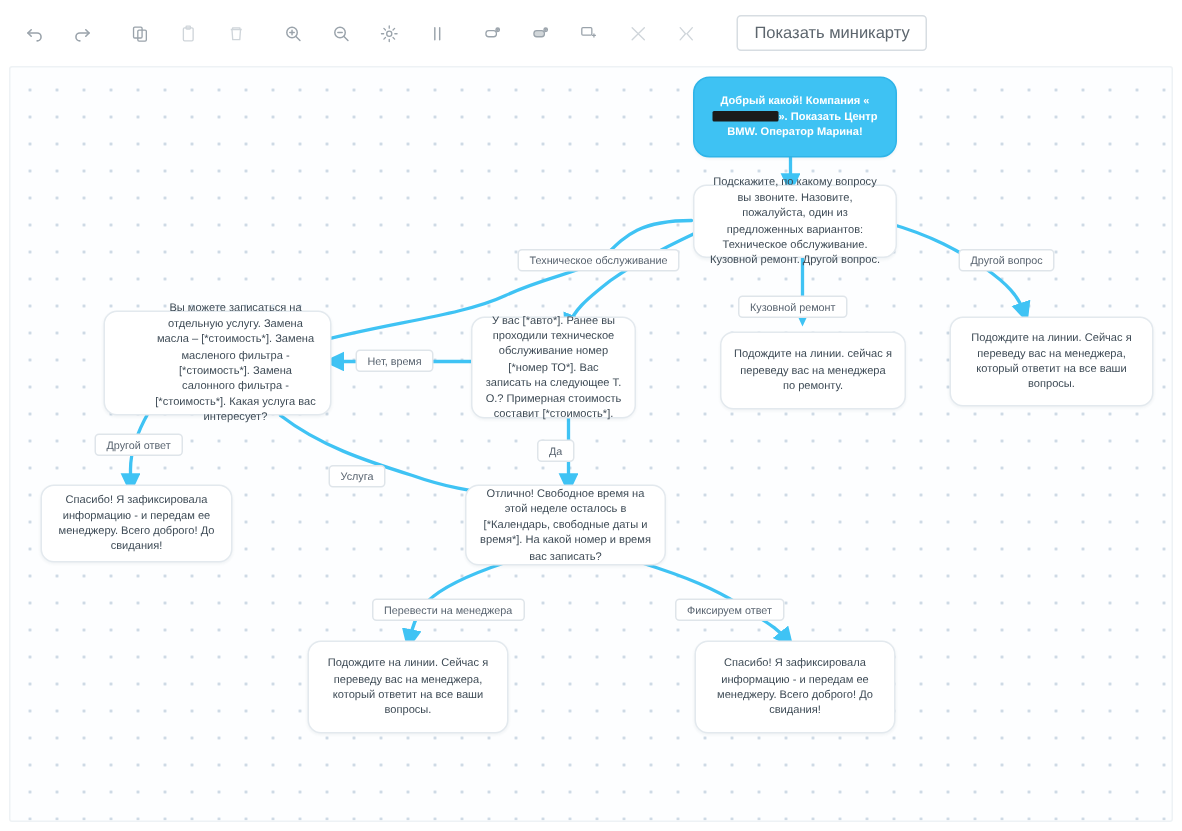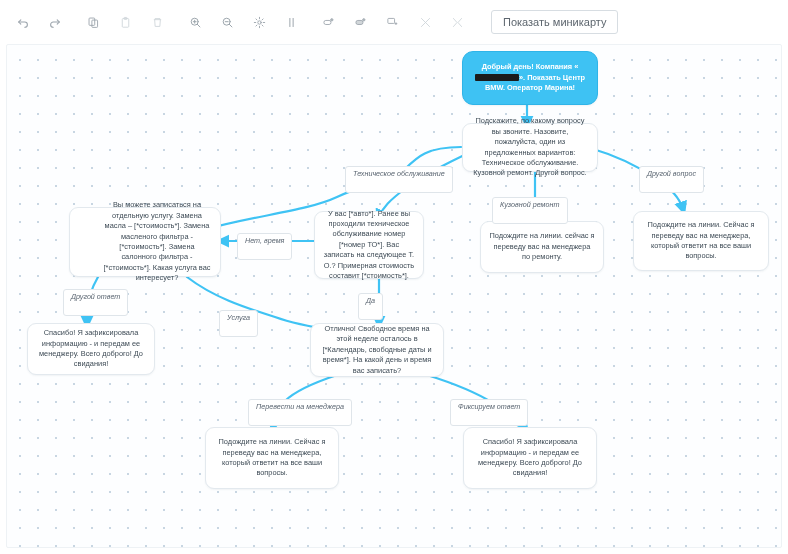--- a/index.html
+++ b/index.html
@@ -102,25 +102,24 @@
 
   
   .elabel {
     position: absolute;
     background: #ffffff;
     border: 1px solid #dfe5ea;
     border-radius: 3px;
     color: #596470;
     font-size: 7.2px;
     line-height: 13px;
-    height: 27px;
+    height: 15px;
     padding: 0 7px;
     white-space: nowrap;
     z-index: 20;
-    font-style: italic;
   }
 </style>
 </head>
 <body>
 
 <div id="app">
 
   <div id="toolbar">
 
     <div class="tb-btn">
@@ -262,21 +261,21 @@
         <path d="M372,234 L372,278" marker-end="url(#arrow)"></path>
 
         <path d="M330,330 C300,340 286,348 278,356 C272,362 268,372 266,382" marker-end="url(#arrow)"></path>
 
         <path d="M420,330 C452,340 470,348 486,358 C500,368 510,372 518,382" marker-end="url(#arrow)"></path>
       </g>
     </svg>
 
     <div class="node start" style="left:455px; top:6px; width:136px; height:54px;">
       <div class="txt">
-        <span>Добрый день! Компания «</span><span class="redact"></span><span>». Показать Центр BMW. Оператор Марина!</span>
+        <span>Добрый какой! Компания «</span><span class="redact"></span><span>». Показать Центр BMW. Оператор Марина!</span>
       </div>
     </div>
 
     <div class="node" style="left:455px; top:78px; width:136px; height:49px;">
       <div class="txt">Подскажите, по какому вопросу вы звоните. Назовите, пожалуйста, один из предложенных вариантов: Техническое обслуживание. Кузовной ремонт. Другой вопрос.</div>
     </div>
 
     <div class="node" style="left:62px; top:162px; width:152px; height:70px;padding-left:32px;">
       <div class="txt">Вы можете записаться на отдельную услугу. Замена масла – [*стоимость*]. Замена масленого фильтра - [*стоимость*]. Замена салонного фильтра - [*стоимость*]. Какая услуга вас интересует?</div>
     </div>
@@ -291,21 +290,21 @@
 
     <div class="node" style="left:626px; top:166px; width:136px; height:60px;">
       <div class="txt">Подождите на линии. Сейчас я переведу вас на менеджера, который ответит на все ваши вопросы.</div>
     </div>
 
     <div class="node" style="left:20px; top:278px; width:128px; height:52px;">
       <div class="txt">Спасибо! Я зафиксировала информацию  - и передам ее менеджеру. Всего доброго! До свидания!</div>
     </div>
 
     <div class="node" style="left:303px; top:278px; width:134px; height:54px;">
-      <div class="txt">Отлично! Свободное время на этой неделе осталось в [*Календарь, свободные даты и время*]. На какой день и время вас записать?</div>
+      <div class="txt">Отлично! Свободное время на этой неделе осталось в [*Календарь, свободные даты и время*]. На какой номер и время вас записать?</div>
     </div>
 
     <div class="node" style="left:198px; top:382px; width:134px; height:62px;">
       <div class="txt">Подождите на линии. Сейчас я переведу вас на менеджера, который ответит на все ваши вопросы.</div>
     </div>
 
     <div class="node" style="left:456px; top:382px; width:134px; height:62px;">
       <div class="txt">Спасибо! Я зафиксировала информацию  - и передам ее менеджеру. Всего доброго! До свидания!</div>
     </div>
 

